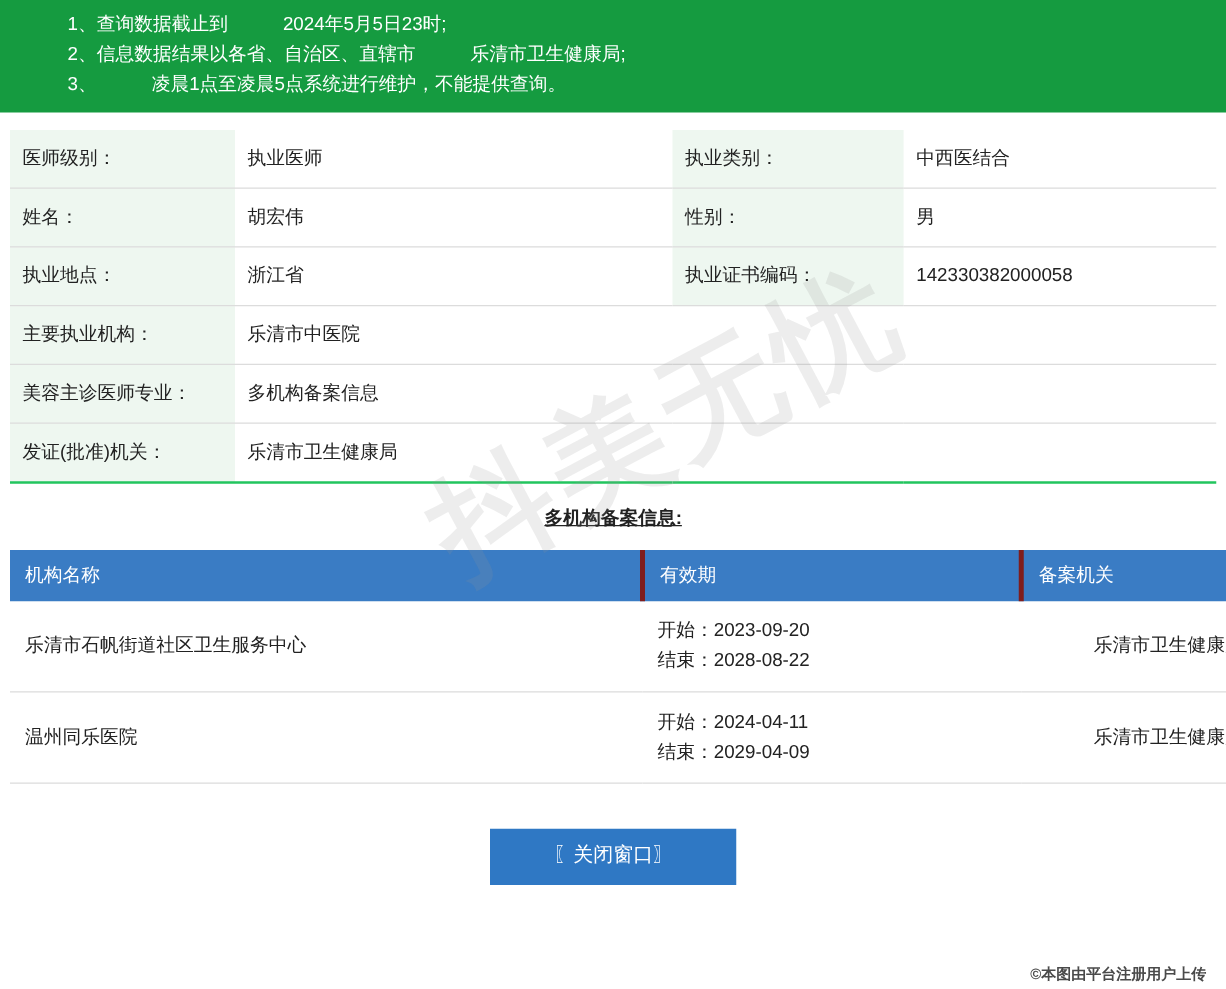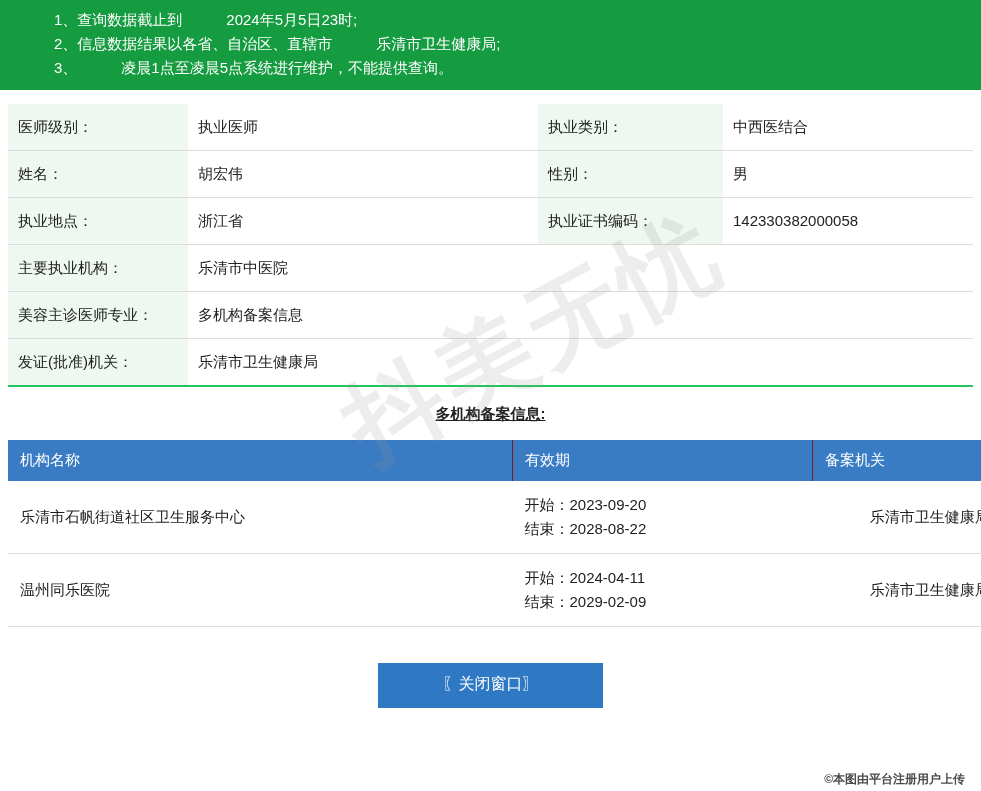--- a/index.html
+++ b/index.html
@@ -97,21 +97,21 @@
     border-collapse: collapse;
     table-layout: fixed;
   }
   table.filing thead th {
     background: #3a7cc4;
     color: #ffffff;
     font-weight: normal;
     text-align: left;
     font-size: 15px;
     padding: 11px 12px;
-    border-right: 1px solid #7f1d1d;
+    border-right: 4px solid #7f1d1d;
   }
   table.filing thead th:last-child {
     border-right: none;
   }
   table.filing tbody td {
     border-bottom: 1px solid #dcdcdc;
     padding: 12px 12px;
     font-size: 15px;
     vertical-align: middle;
     line-height: 24px;
@@ -122,21 +122,21 @@
   td.c-org { text-align: center; }
   td.c-valid div { white-space: nowrap; }
 
   
   .btn-row {
     text-align: center;
     padding-top: 36px;
   }
   .close-btn {
     display: inline-block;
-    width: 225px;
+    width: 197px;
     background: #2f78c4;
     color: #ffffff;
     border: none;
     font-size: 16px;
     padding: 11px 0 13px 0;
     cursor: pointer;
     font-family: "Liberation Sans", sans-serif;
   }
 
   
@@ -236,21 +236,21 @@
           </td>
           <td class="c-org">乐清市卫生健康局</td>
         </tr>
         <tr>
           <td>温州同乐医院</td>
           <td class="c-valid">
             <div>
               <span>开始：</span><span>2024-04-11</span>
             </div>
             <div>
-              <span>结束：</span><span>2029-02-09</span>
+              <span>结束：</span><span>2029-04-09</span>
             </div>
           </td>
           <td class="c-org">乐清市卫生健康局</td>
         </tr>
       </tbody>
     </table>
   </div>
 
   <div class="btn-row">
     <button class="close-btn">〖关闭窗口〗</button>

